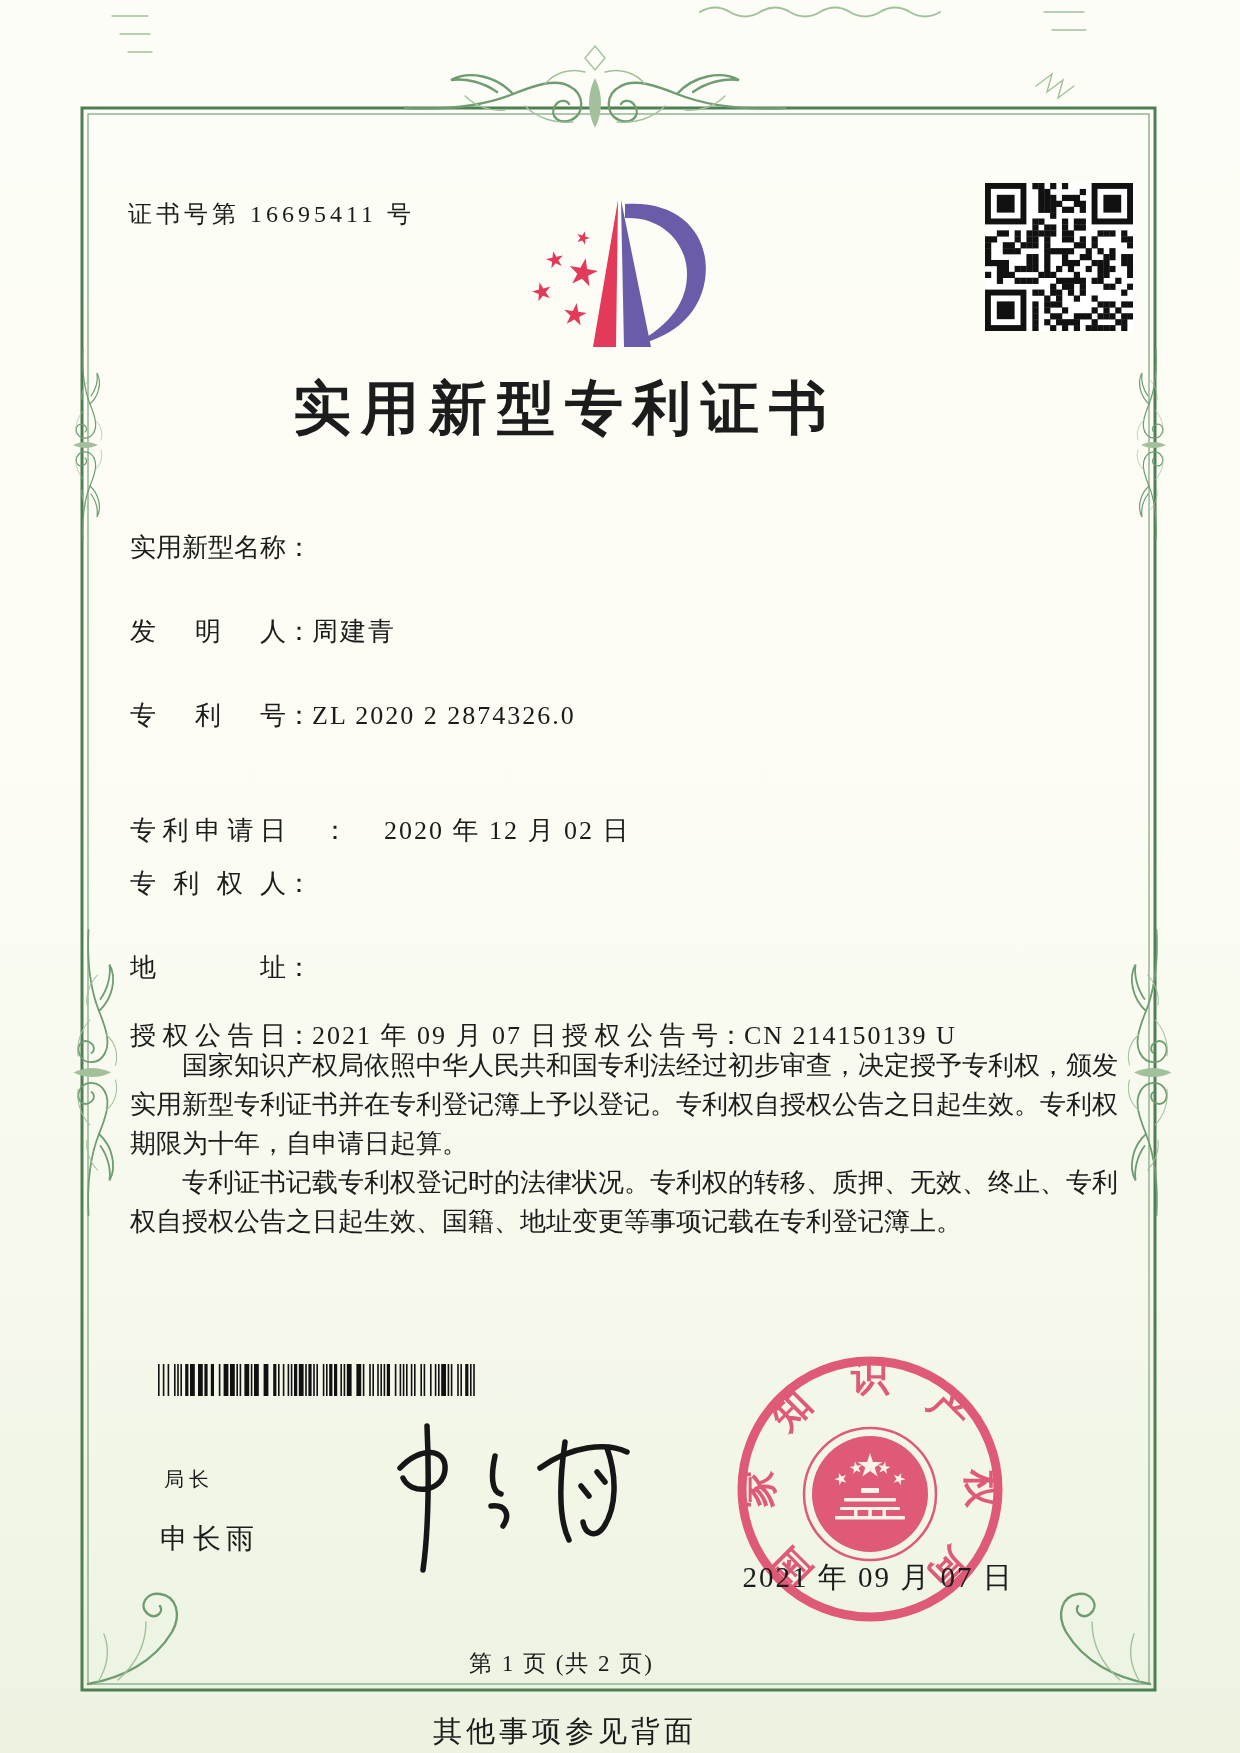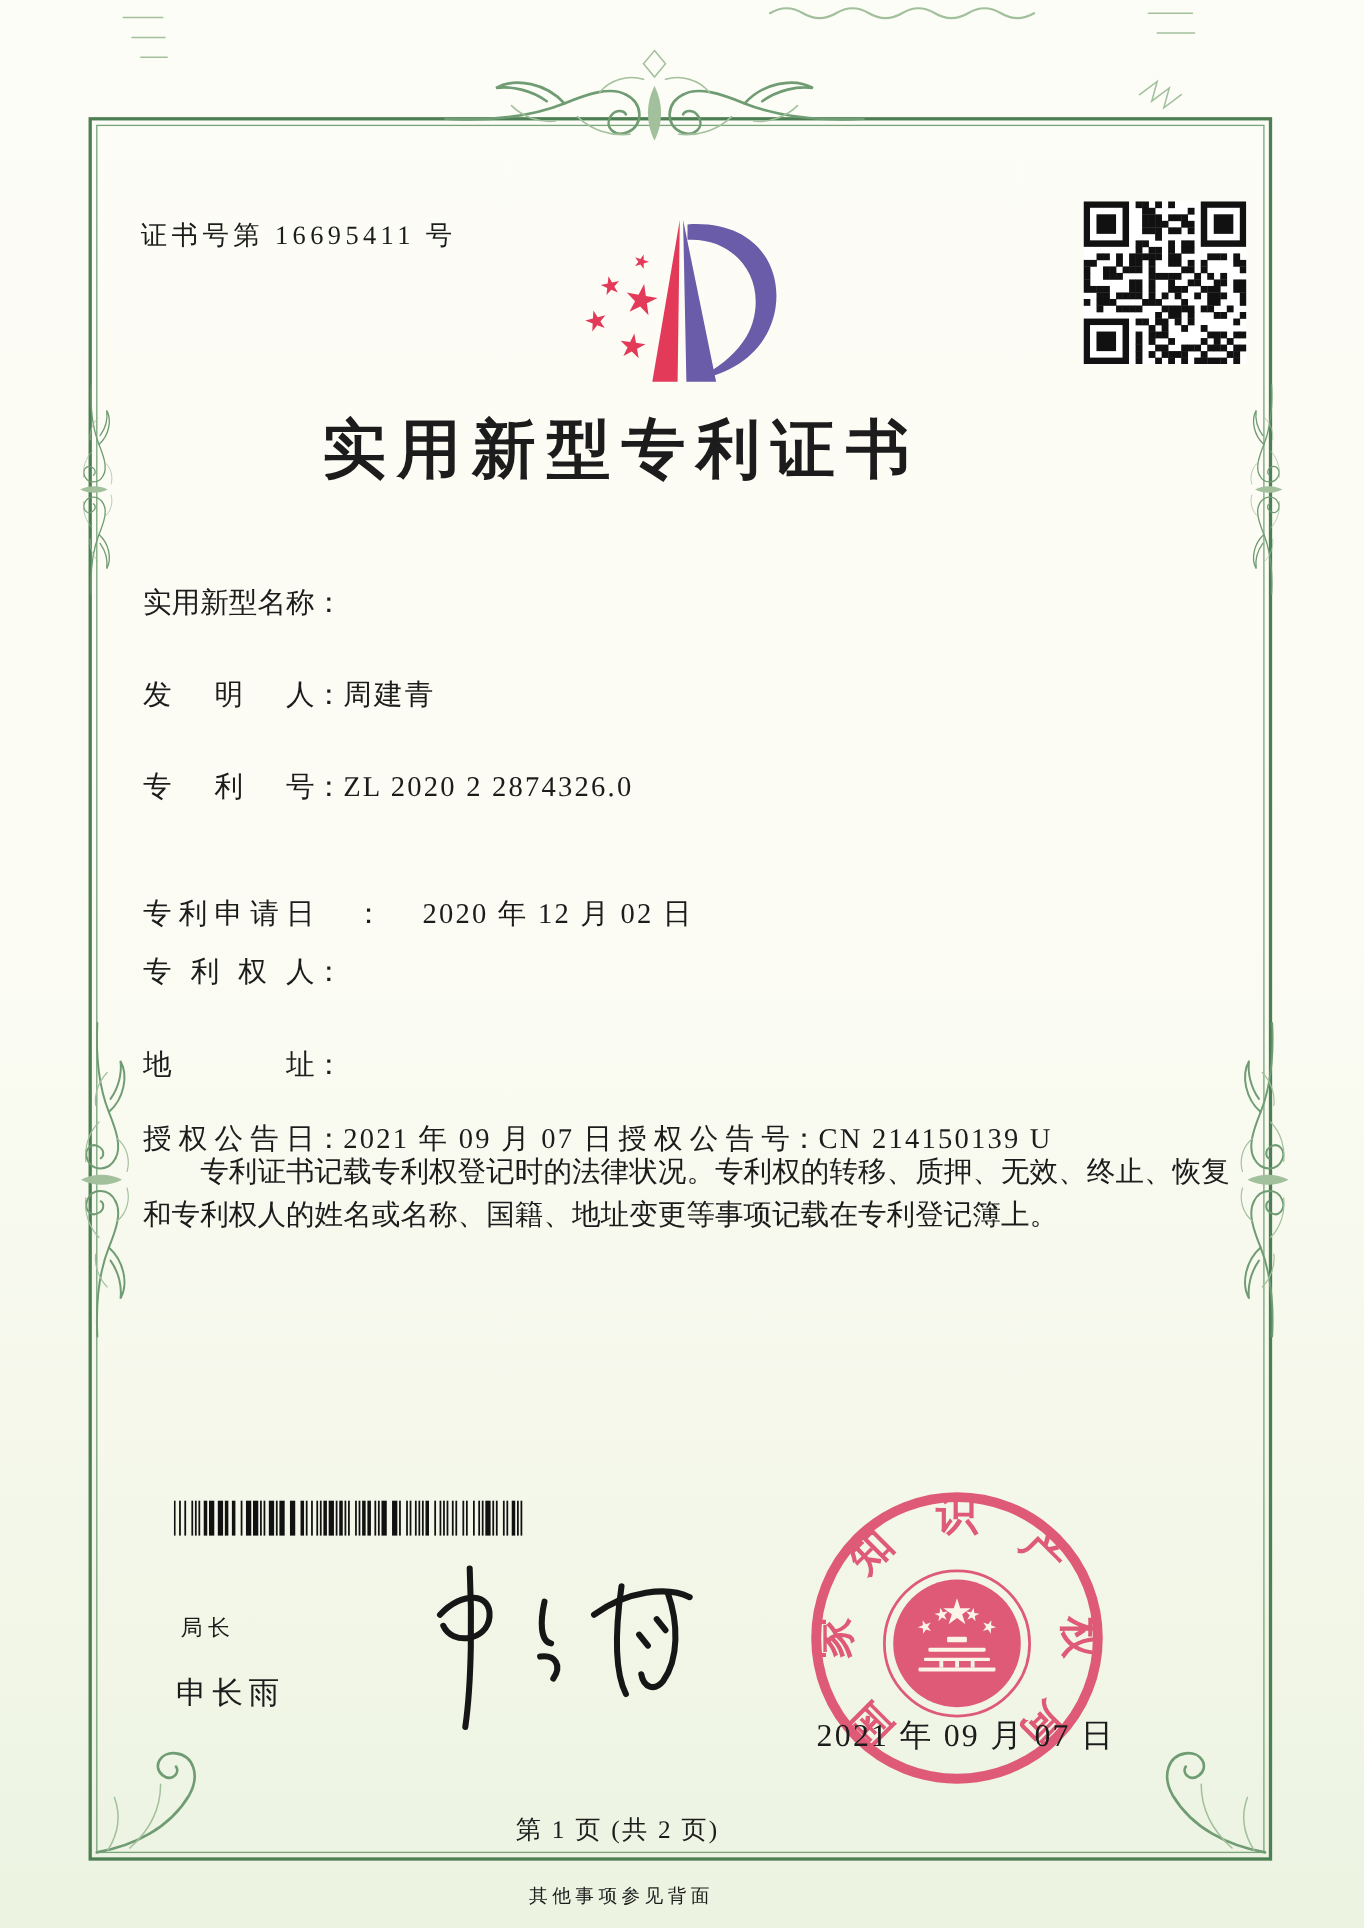--- a/index.html
+++ b/index.html
@@ -27,21 +27,21 @@
   #row-3{top:813px;gap:36px;} #row-4{top:866px;} #row-5{top:950px;}
   #grant-row{top:1018px;left:130px;width:990px;font-size:26px;white-space:nowrap;}
   .grant-group{display:flex;align-items:baseline;position:absolute;top:0;}
   #grant-date{left:0;} #grant-no{left:432px;}
   #paragraphs{left:130px;top:1046px;width:988px;font-size:26px;line-height:39px;text-align:justify;}
   #paragraphs p{margin:0;text-indent:2em;}
   #signatory-title{left:164px;top:1466px;font-size:20px;letter-spacing:5px;}
   #signatory-name{left:160px;top:1520px;font-size:28px;letter-spacing:5px;}
   #seal-date{left:733px;top:1558px;width:290px;text-align:center;font-size:29px;letter-spacing:2px;z-index:6;}
   #page-info{left:0;top:1648px;width:1123px;text-align:center;font-size:23px;letter-spacing:2px;}
-  #back-note{left:0;top:1712px;width:1130px;text-align:center;font-size:17px;letter-spacing:4px;}
+  #back-note{left:0;top:1712px;width:1130px;text-align:center;font-size:29px;letter-spacing:4px;}
   svg{display:block;}
   .orn{stroke:var(--ornament-green);stroke-width:2.4;fill:none;stroke-linecap:round;}
   .orn-thin{stroke:var(--ornament-thin);stroke-width:1.4;fill:none;stroke-linecap:round;}
   .leaf{fill:var(--ornament-thin);stroke:none;}
   .seal-char{font-size:38px;font-weight:600;fill:var(--seal-red);text-anchor:middle;
              font-family:"Liberation Serif","DejaVu Serif",serif;}
 </style>
 </head>
 <body>
 
@@ -379,21 +379,22 @@
       <span class="f-value">2021 年 09 月 07 日</span>
   </div>
   <div class="grant-group" id="grant-no">
     <span class="f-label">授权公告号</span>
       <span class="f-colon">：</span>
       <span class="f-value">CN 214150139 U</span>
   </div>
 </div>
 
 <div class="abs" id="paragraphs">
-  <p>专利证书记载专利权登记时的法律状况。专利权的转移、质押、无效、终止、恢复和专利权人的姓名或名称、国籍、地址变更等事项记载在专利登记簿上。</p>
+  <p>国家知识产权局依照中华人民共和国专利法经过初步审查，决定授予专利权，颁发实用新型专利证书并在专利登记簿上予以登记。专利权自授权公告之日起生效。专利权期限为十年，自申请日起算。</p>
+  <p>专利证书记载专利权登记时的法律状况。专利权的转移、质押、无效、终止、专利权自授权公告之日起生效、国籍、地址变更等事项记载在专利登记簿上。</p>
 </div>
 
 <svg class="abs" style="left:158px;top:1364px;" width="320" height="33" viewBox="0 0 320 33">
   <g id="barcode-bars" fill="#111111">
       <rect x="0.00" y="0" width="1.6" height="32"></rect>
       <rect x="4.80" y="0" width="1.6" height="32"></rect>
       <rect x="9.60" y="0" width="1.6" height="32"></rect>
       <rect x="16.00" y="0" width="1.6" height="32"></rect>
       <rect x="19.20" y="0" width="1.6" height="32"></rect>
       <rect x="22.40" y="0" width="1.6" height="32"></rect>

